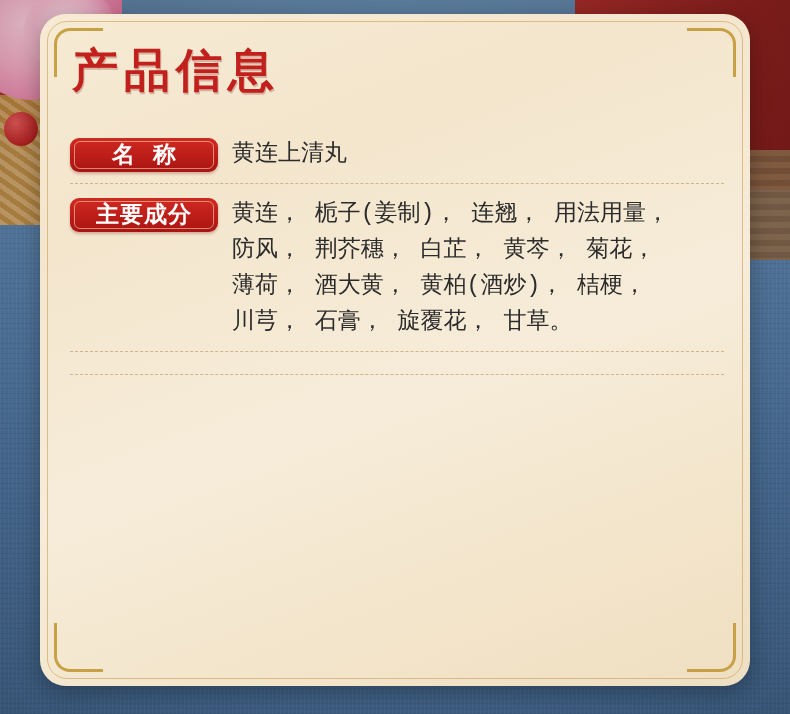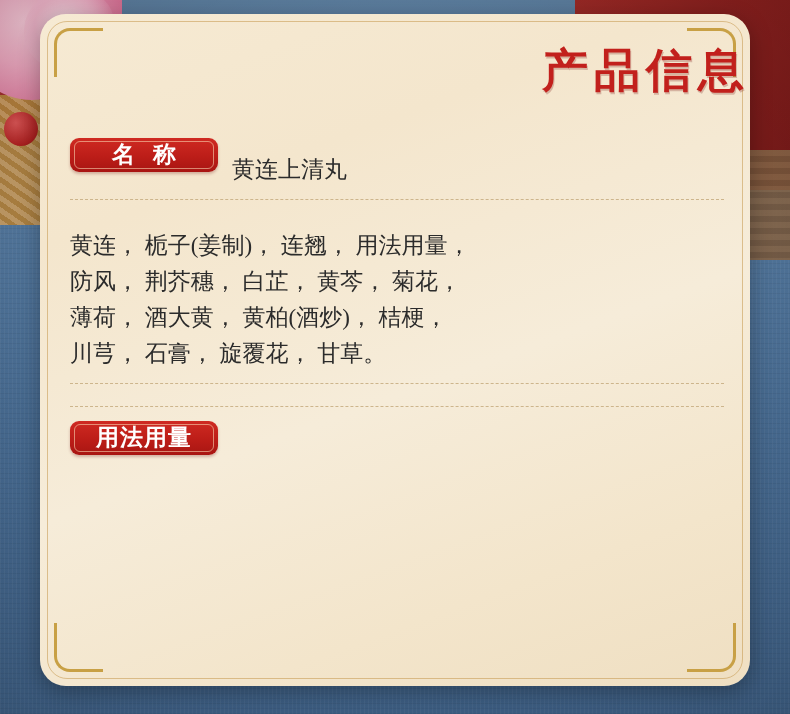--- a/index.html
+++ b/index.html
@@ -140,21 +140,22 @@
   .corner.tr { right: 14px; top: 14px;    border-left: 0;  border-bottom: 0; border-radius: 0 16px 0 0; }
   .corner.bl { left: 14px;  bottom: 14px; border-right: 0; border-top: 0;    border-radius: 0 0 0 16px; }
   .corner.br { right: 14px; bottom: 14px; border-left: 0;  border-top: 0;    border-radius: 0 0 16px 0; }
 
   
   .title-wrap {
     position: absolute;
     left: 0;
     right: 0;
     top: 26px;
-    text-align: right;
+    text-align: left;
+    padding-left: 32px;
   }
   .title {
     display: inline-block;
     font-family: "Liberation Serif", serif;
     font-weight: bold;
     font-size: 46px;
     letter-spacing: 6px;
     color: #c2201c;
     text-shadow: 1px 2px 0 rgba(120,20,16,0.25);
   }
@@ -197,27 +198,26 @@
     position: absolute;
     left: 4px; right: 4px; top: 3px; bottom: 3px;
     border: 1px solid rgba(255,228,190,0.55);
     border-radius: 6px;
     pointer-events: none;
   }
   .label.spaced { letter-spacing: 18px; text-indent: 18px; }
 
   .value {
     flex: 1 1 auto;
-    font-family: Liberation Serif, serif;
+    font-family: Liberation Mono, monospace;
     font-size: 23px;
     line-height: 36px;
     color: #2b2b2b;
     white-space: pre-line;
     padding-top: 1px;
-    margin-top: 16px;
   }
 </style>
 </head>
 <body>
 
 <div id="page">
 
   <div class="bg-base"></div>
   <div class="bg-denim"></div>
   <div class="bg-red-right"></div>
@@ -241,29 +241,29 @@
     </div>
 
     <div class="rows">
 
       <div class="row">
         <div class="label spaced">名称<span class="lbl-inner"></span></div>
         <div class="value">黄连上清丸</div>
       </div>
 
       <div class="row">
+        <div class="label">主要成分<span class="lbl-inner"></span></div>
         <div class="value">黄连， 栀子(姜制)， 连翘， 用法用量，
 防风， 荆芥穗， 白芷， 黄芩， 菊花，
 薄荷， 酒大黄， 黄柏(酒炒)， 桔梗，
 川芎， 石膏， 旋覆花， 甘草。</div>
       </div>
 
 
       <div class="row">
       </div>
 
       <div class="row">
-        <div class="label">用法用量<span class="lbl-inner"></span></div>
       </div>
 
     </div>
   </div>
 </div>
 
 </body></html>

